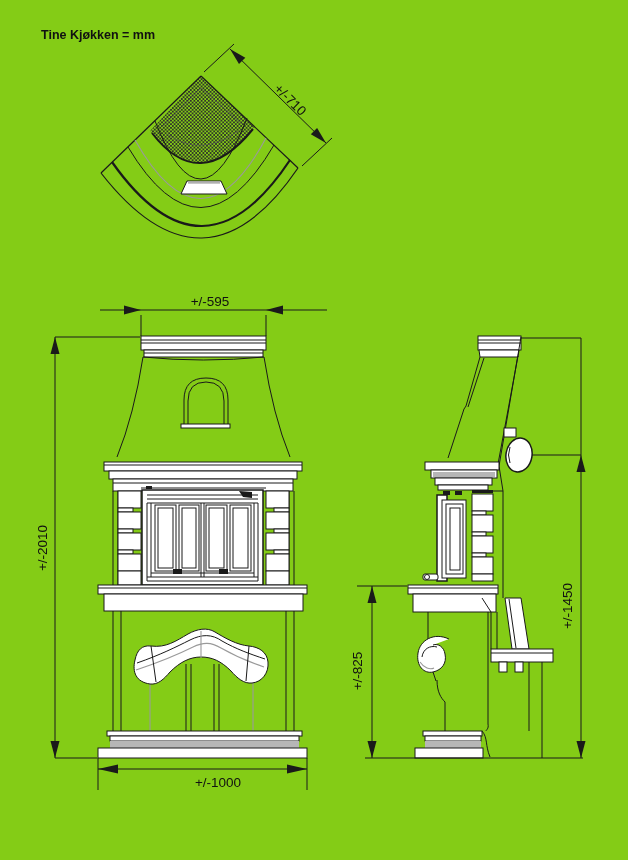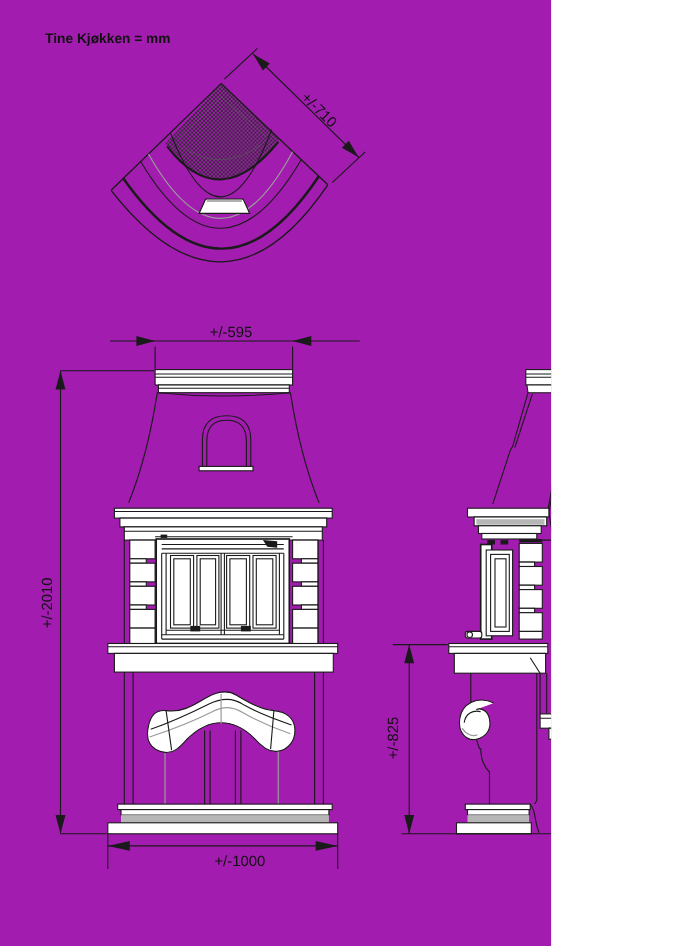--- a/index.html
+++ b/index.html
@@ -1,16 +1,16 @@
 <!DOCTYPE html>
 <html><head>
 <meta charset="utf-8">
 <style>
   html,body{margin:0;padding:0;background:#ffffff;}
-  .page{position:relative;width:501px;height:860px;background:#a21caf;overflow:hidden;
+  .page{position:relative;width:628px;height:860px;background:#84cc16;overflow:hidden;
         font-family:"Liberation Sans",sans-serif;}
   svg{display:block;}
   .ln{stroke:#1a1a1a;stroke-width:1;fill:none;}
   .ln12{stroke:#1a1a1a;stroke-width:1.2;fill:none;}
   .ln2{stroke:#1a1a1a;stroke-width:2;fill:none;}
   .ln22{stroke:#1a1a1a;stroke-width:2.2;fill:none;}
   .gray{stroke:#9a9a9a;stroke-width:1.1;fill:none;}
   .grayth{stroke:#b0b0b0;stroke-width:2.4;fill:none;}
   .wfill{fill:#ffffff;stroke:#1a1a1a;stroke-width:1;}
   .wfill15{fill:#ffffff;stroke:#1a1a1a;stroke-width:1.5;}

